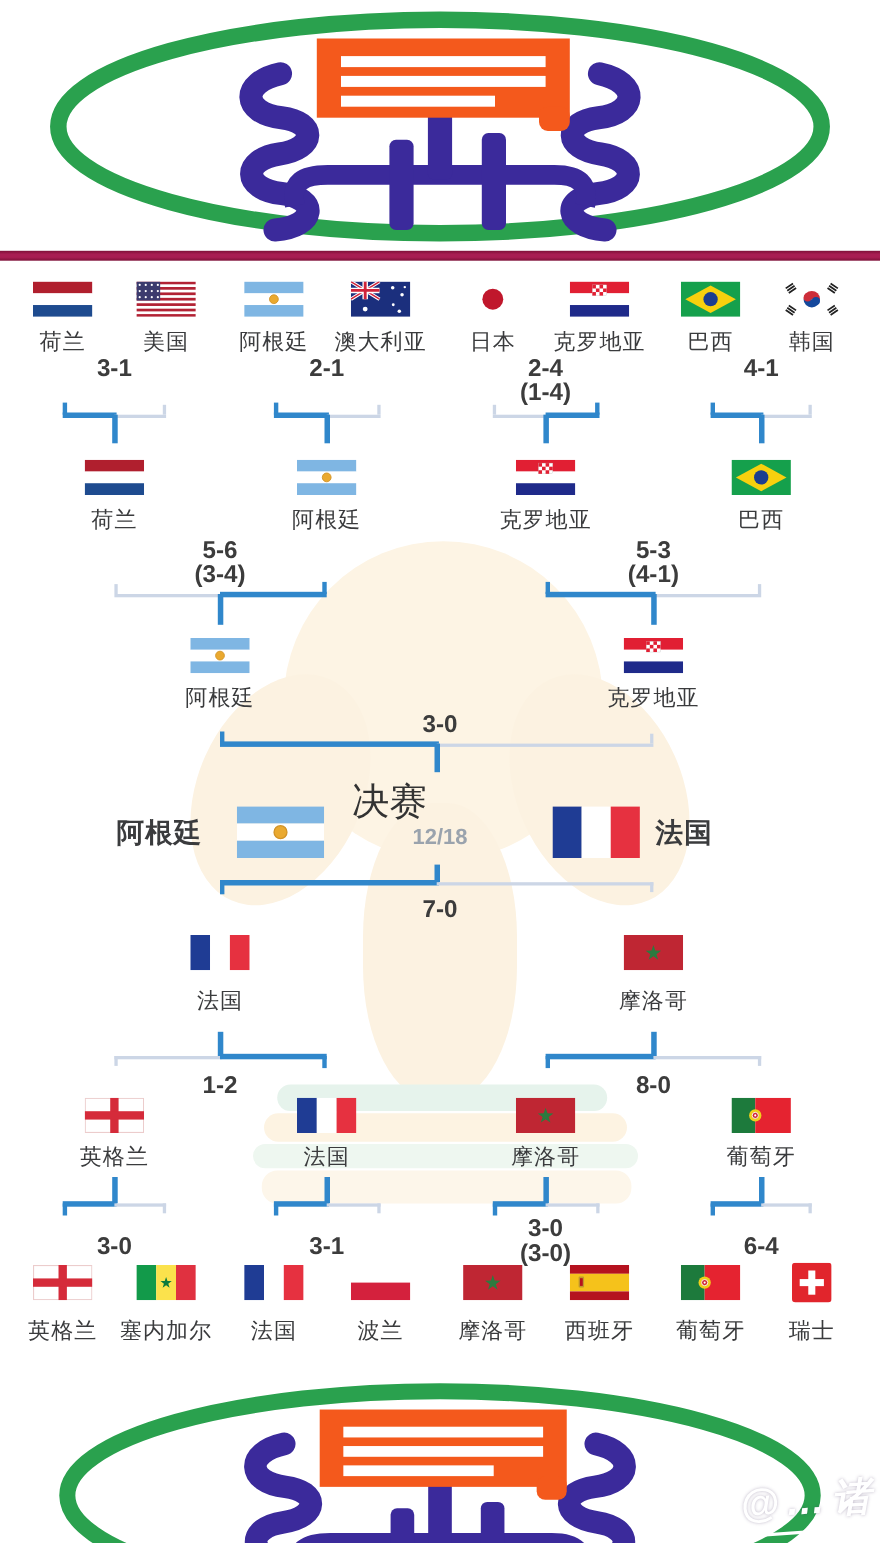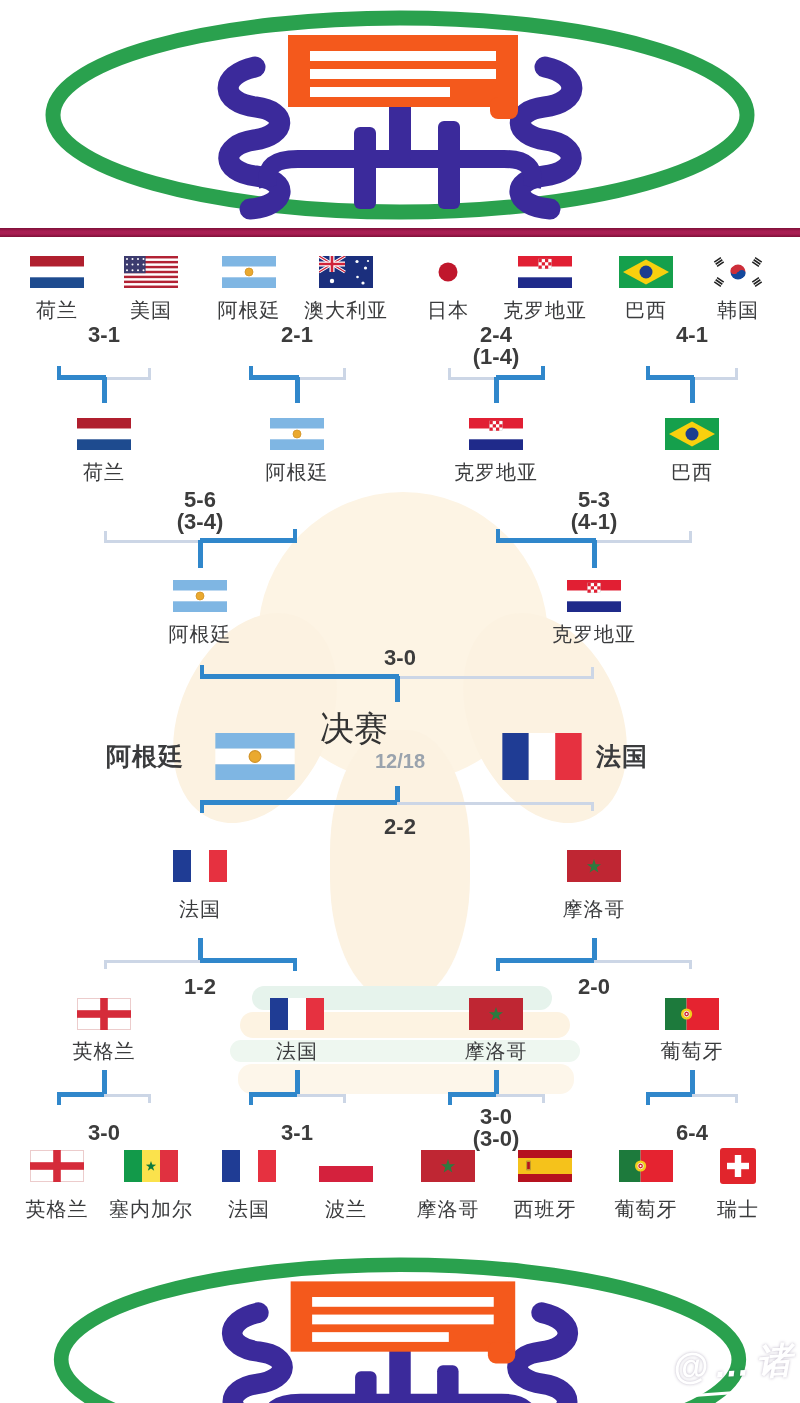--- a/index.html
+++ b/index.html
@@ -363,21 +363,21 @@
     </svg>
   <div class="tname big" style="left:562px;top:740px">法国</div>
 
   <div class="cn cn-u" style="left:200px;top:786px;width:394px;--s:16px;">
     <div class="st" style="left:195px"></div>
     <div class="tk tkb" style="left:0"></div>
       <div class="h hb" style="left:0;width:199px"></div>
     <div class="h hg" style="left:197px;width:197px"></div>
       <div class="tk tkg" style="right:0"></div>
   </div>
-  <div class="score" style="left:340px;top:814px">2-2</div>
+  <div class="score" style="left:340px;top:814px">7-0</div>
 
   <svg class="flag" width="54" height="32" style="left:173px;top:850px">
       <use href="#f-fr"></use>
     </svg>
   <svg class="flag" width="54" height="32" style="left:567px;top:850px">
       <use href="#f-ma"></use>
     </svg>
   <div class="tname" style="left:130px;top:896px">法国</div>
   <div class="tname" style="left:524px;top:896px">摩洛哥</div>
 
@@ -389,21 +389,21 @@
       <div class="tk tkb" style="right:0"></div>
   </div>
   <div class="cn cn-u" style="left:496px;top:938px;width:196px;--s:22px;">
     <div class="st" style="left:96px"></div>
     <div class="tk tkb" style="left:0"></div>
       <div class="h hb" style="left:0;width:100px"></div>
     <div class="h hg" style="left:98px;width:98px"></div>
       <div class="tk tkg" style="right:0"></div>
   </div>
   <div class="score" style="left:140px;top:974px">1-2</div>
-  <div class="score" style="left:534px;top:974px">2-0</div>
+  <div class="score" style="left:534px;top:974px">8-0</div>
 
   <svg class="flag" width="54" height="32" style="left:77px;top:998px">
       <use href="#f-en"></use>
     </svg>
   <svg class="flag" width="54" height="32" style="left:270px;top:998px">
       <use href="#f-fr"></use>
     </svg>
   <svg class="flag" width="54" height="32" style="left:469px;top:998px">
       <use href="#f-ma"></use>
     </svg>

